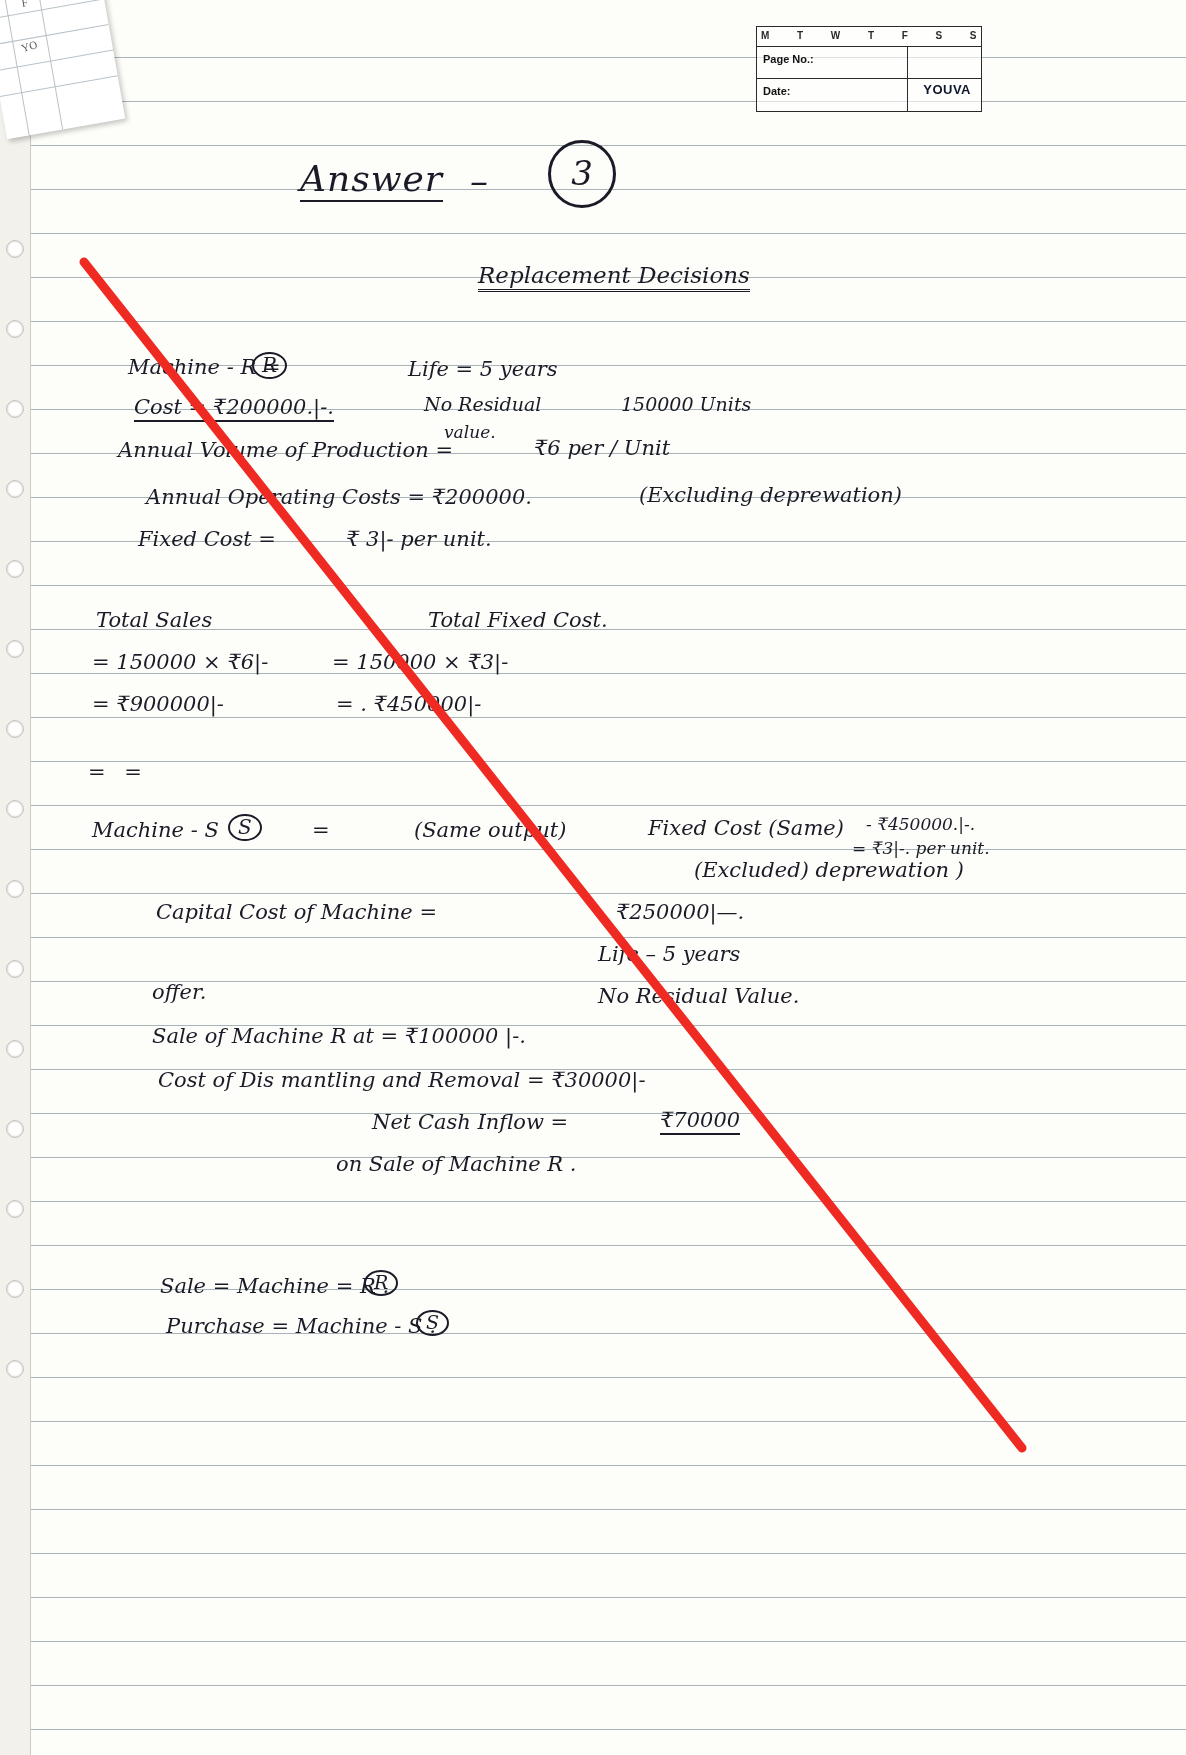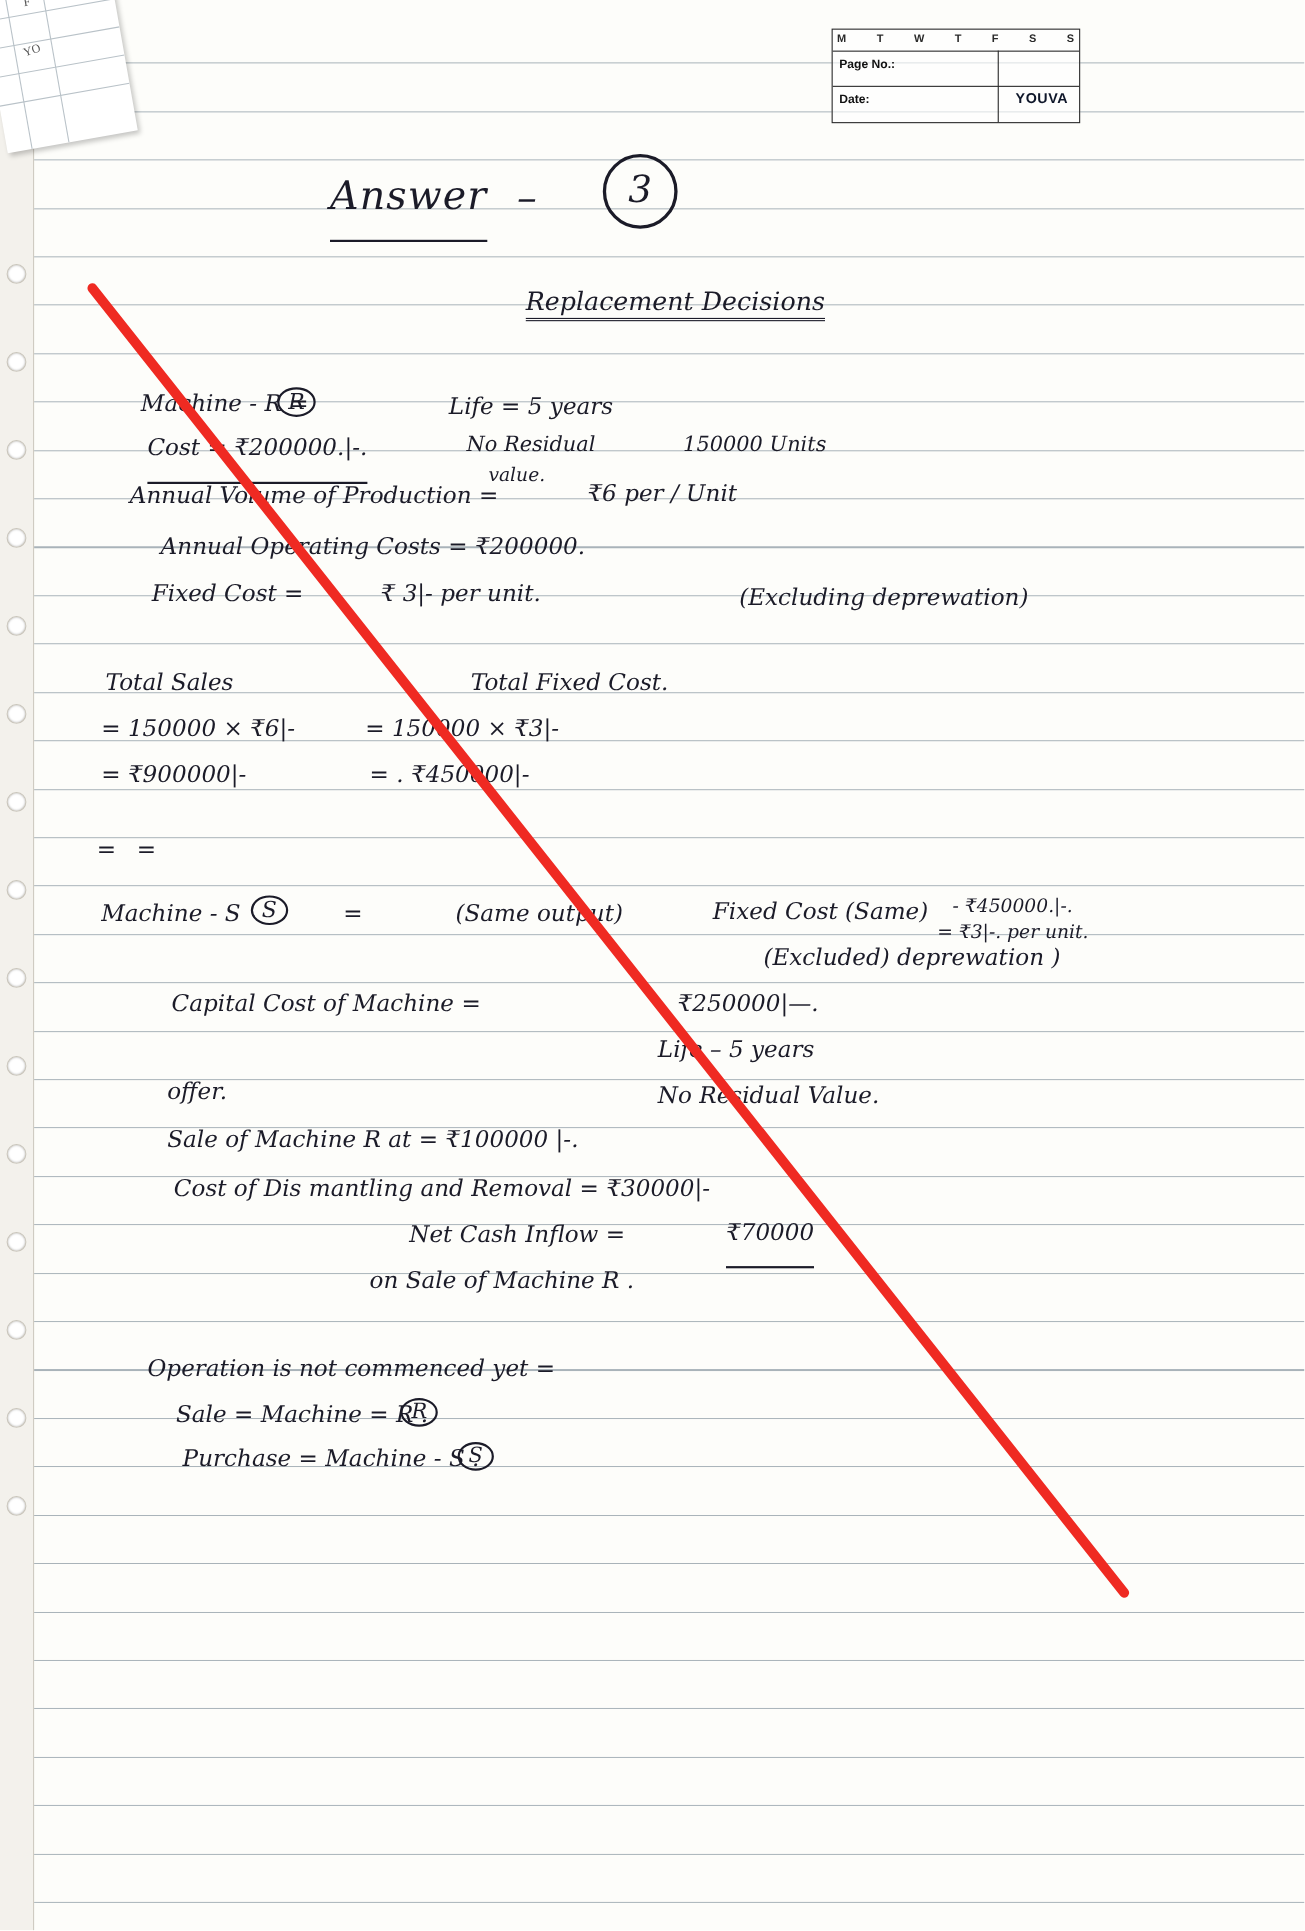--- a/index.html
+++ b/index.html
@@ -134,21 +134,21 @@
     white-space: nowrap;
     transform-origin: left center;
     font-style: italic;
   }
   .hw.s { font-size: 19px; }
   .hw.xs { font-size: 17px; }
   .hw.big {
     font-size: 36px;
     letter-spacing: 1px;
   }
-  .u { border-bottom: 2px solid #1b1b28; padding-bottom: 19px; }
+  .u { border-bottom: 2px solid #1b1b28; padding-bottom: 1px; }
   .uu { border-bottom: 3px double #1b1b28; padding-bottom: 1px; }
   .circle {
     display: inline-block;
     border: 2px solid #1b1b28;
     border-radius: 50%;
     padding: 0 8px;
     line-height: 1.15;
   }
   .circle-big {
     display: inline-block;
@@ -249,21 +249,21 @@
 
   <div class="hw u" style="left:134px; top:395px;">Cost  = ₹200000.|-.</div>
   <div class="hw s" style="left:424px; top:393px;">No Residual</div>
   <div class="hw xs" style="left:444px; top:422px;">value.</div>
   <div class="hw s" style="left:588px; top:393px;margin-left:33px;">150000 Units</div>
 
   <div class="hw" style="left:118px; top:438px;">Annual Volume of Production =</div>
   <div class="hw" style="left:534px; top:436px;">₹6 per / Unit</div>
 
   <div class="hw" style="left:146px; top:485px;">Annual Operating Costs    = ₹200000.</div>
-  <div class="hw" style="left:672px; top:483px;margin-top:48px;">(Excluding deprewation)</div>
+  <div class="hw" style="left:639px; top:483px;">(Excluding deprewation)</div>
 
   <div class="hw" style="left:138px; top:527px;">Fixed Cost =</div>
   <div class="hw" style="left:346px; top:527px;">₹ 3|- per unit.</div>
 
   <div class="hw" style="left:96px; top:608px;">Total Sales</div>
   <div class="hw" style="left:92px; top:650px;">= 150000 × ₹6|-</div>
   <div class="hw" style="left:92px; top:692px;">=   ₹900000|-</div>
 
   <div class="hw" style="left:428px; top:608px;">Total Fixed Cost.</div>
   <div class="hw" style="left:332px; top:650px;">= 150000 × ₹3|-</div>
@@ -289,21 +289,20 @@
 
   <div class="hw" style="left:152px; top:980px;">offer.</div>
   <div class="hw" style="left:598px; top:984px;">No Residual  Value.</div>
 
   <div class="hw" style="left:152px; top:1024px;">Sale of Machine R   at = ₹100000 |-.</div>
   <div class="hw" style="left:158px; top:1068px;">Cost of Dis mantling and Removal =   ₹30000|-</div>
   <div class="hw" style="left:372px; top:1110px;">Net Cash Inflow  =</div>
   <div class="hw u" style="left:660px; top:1108px;">₹70000</div>
   <div class="hw" style="left:336px; top:1152px;">on Sale of Machine R .</div>
 
-  <div class="hw" style="left:134px; top:1232px;">Operation is not  commenced yet    =</div>
   <div class="hw" style="left:160px; top:1274px;">Sale = Machine =  R .</div>
   <div class="hw" style="left:364px; top:1270px;">
     <span class="circle" style="font-size:19px;">R</span>
   </div>
   <div class="hw" style="left:166px; top:1314px;">Purchase = Machine -  S  .</div>
   <div class="hw" style="left:416px; top:1310px;">
     <span class="circle" style="font-size:19px;">S</span>
   </div>
 
 

